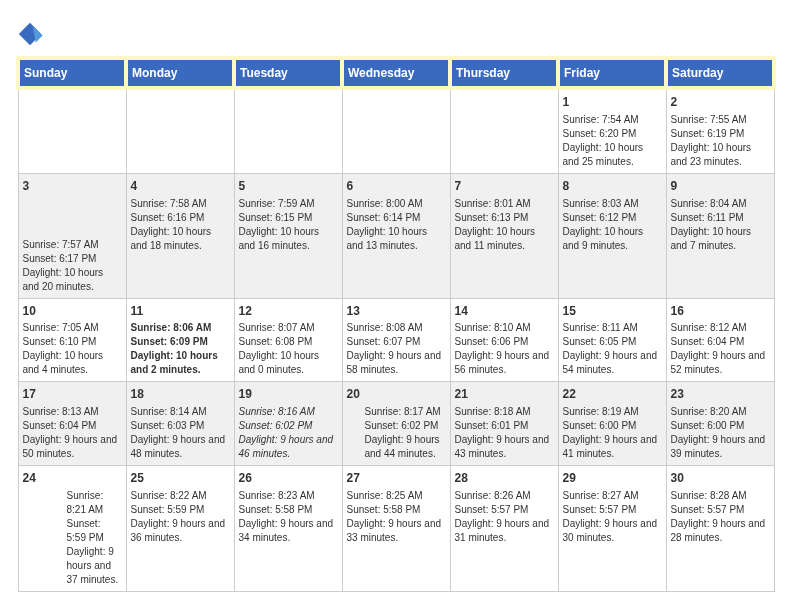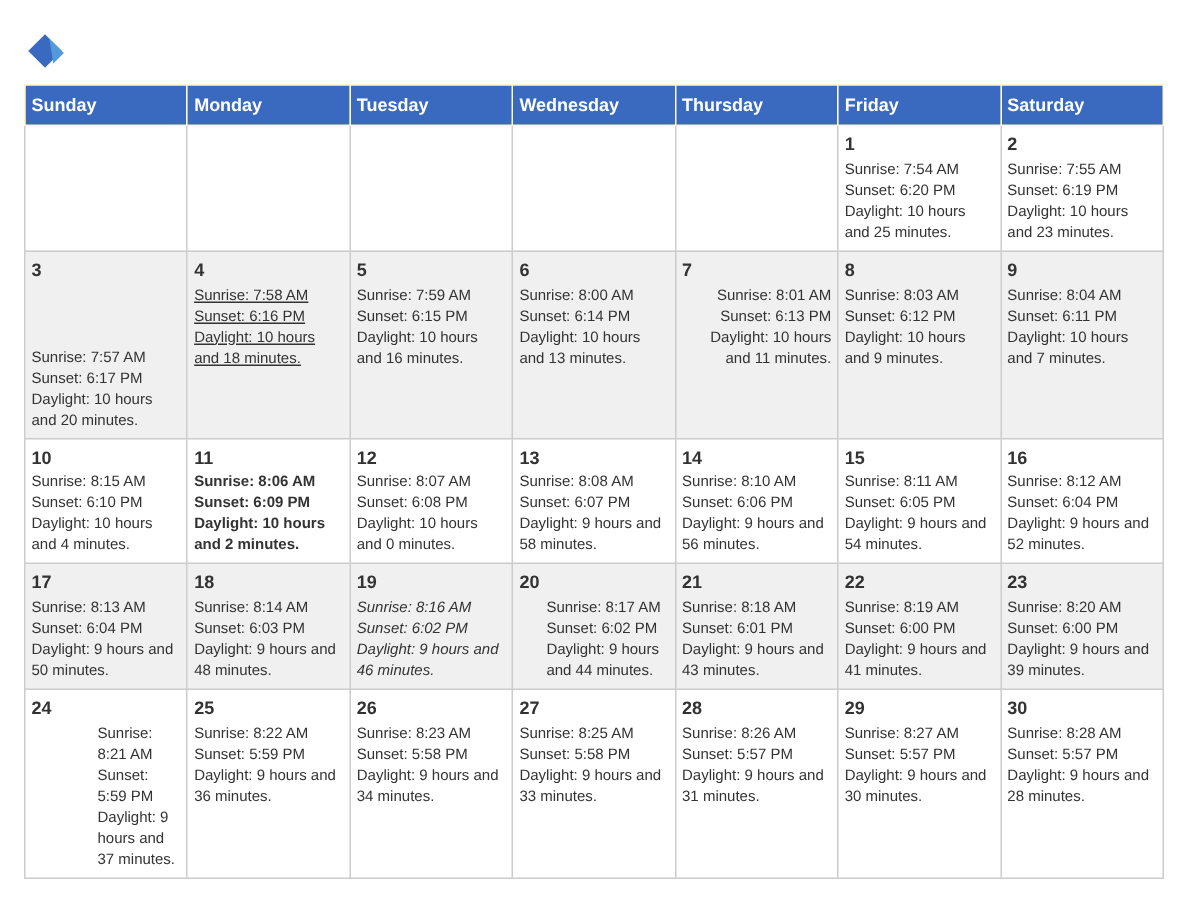--- a/index.html
+++ b/index.html
@@ -61,21 +61,21 @@
     }
     thead tr {
       background-color: #3a6abf;
       color: #fff;
     }
     thead th {
       padding: 6px 4px;
       text-align: left;
       font-weight: bold;
       font-size: 12px;
-      border: 1px solid #fef9c3;
+      border: 4px solid #fef9c3;
     }
     tbody tr {
       vertical-align: top;
     }
     tbody tr:nth-child(odd) {
       background-color: #fff;
     }
     tbody tr:nth-child(even) {
       background-color: #f0f0f0;
     }
@@ -156,59 +156,59 @@
       </tr>
       <tr>
         <td>
           <span class="day-num">3</span>
           <div class="day-info" style="white-space: pre-line; margin-top: 43px;">Sunrise: 7:57 AM
 Sunset: 6:17 PM
 Daylight: 10 hours and 20 minutes.</div>
         </td>
         <td>
           <span class="day-num">4</span>
-          <div class="day-info" style="white-space: pre-line; text-decoration: underline;">Sunrise: 7:58 AM
+          <div class="day-info" style="white-space: pre-line;">Sunrise: 7:58 AM
 Sunset: 6:16 PM
 Daylight: 10 hours and 18 minutes.</div>
         </td>
         <td>
           <span class="day-num">5</span>
           <div class="day-info" style="white-space: pre-line;">Sunrise: 7:59 AM
 Sunset: 6:15 PM
 Daylight: 10 hours and 16 minutes.</div>
         </td>
         <td>
           <span class="day-num">6</span>
           <div class="day-info" style="white-space: pre-line;">Sunrise: 8:00 AM
 Sunset: 6:14 PM
 Daylight: 10 hours and 13 minutes.</div>
         </td>
         <td>
           <span class="day-num">7</span>
-          <div class="day-info" style="white-space: pre-line; text-align: right;">Sunrise: 8:01 AM
+          <div class="day-info" style="white-space: pre-line;">Sunrise: 8:01 AM
 Sunset: 6:13 PM
 Daylight: 10 hours and 11 minutes.</div>
         </td>
         <td>
           <span class="day-num">8</span>
           <div class="day-info" style="white-space: pre-line;">Sunrise: 8:03 AM
 Sunset: 6:12 PM
 Daylight: 10 hours and 9 minutes.</div>
         </td>
         <td>
           <span class="day-num">9</span>
           <div class="day-info" style="white-space: pre-line;">Sunrise: 8:04 AM
 Sunset: 6:11 PM
 Daylight: 10 hours and 7 minutes.</div>
         </td>
       </tr>
       <tr>
         <td>
           <span class="day-num">10</span>
-          <div class="day-info" style="white-space: pre-line;">Sunrise: 8:15 AM
+          <div class="day-info" style="white-space: pre-line;">Sunrise: 7:05 AM
 Sunset: 6:10 PM
 Daylight: 10 hours and 4 minutes.</div>
         </td>
         <td>
           <span class="day-num">11</span>
           <div class="day-info" style="white-space: pre-line; font-weight: bold;">Sunrise: 8:06 AM
 Sunset: 6:09 PM
 Daylight: 10 hours and 2 minutes.</div>
         </td>
         <td>

